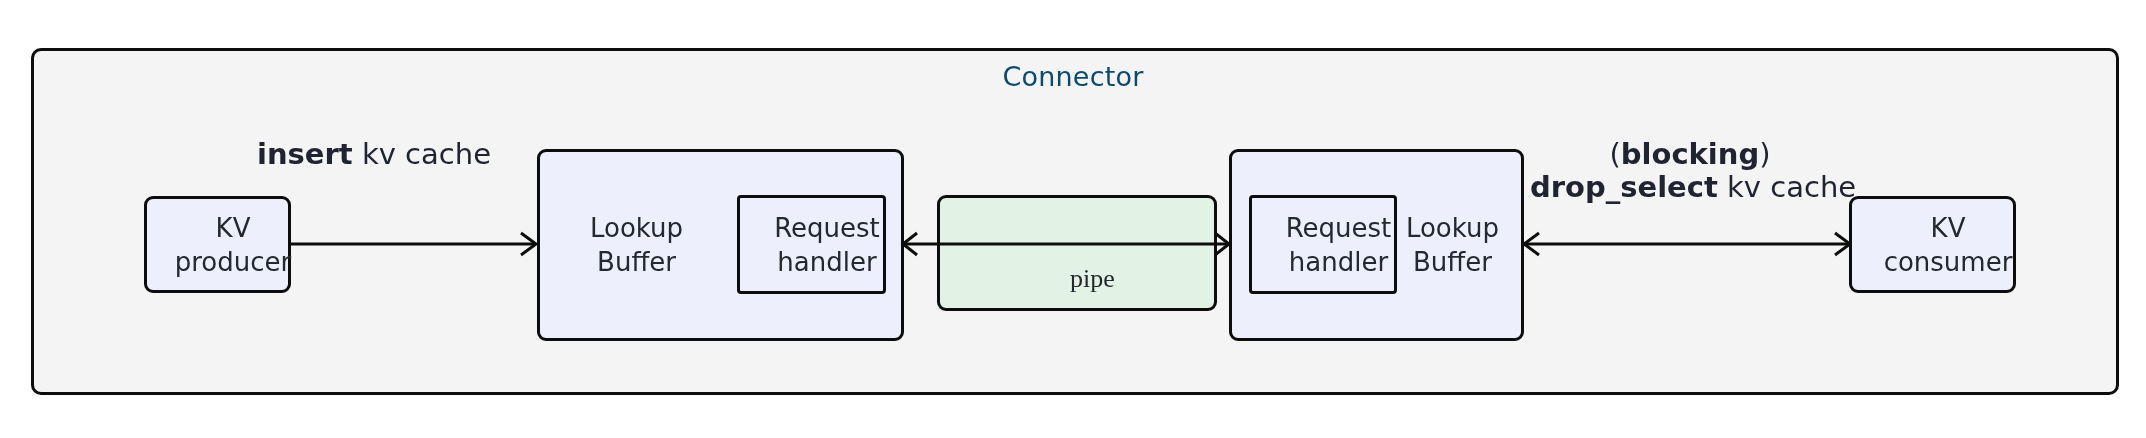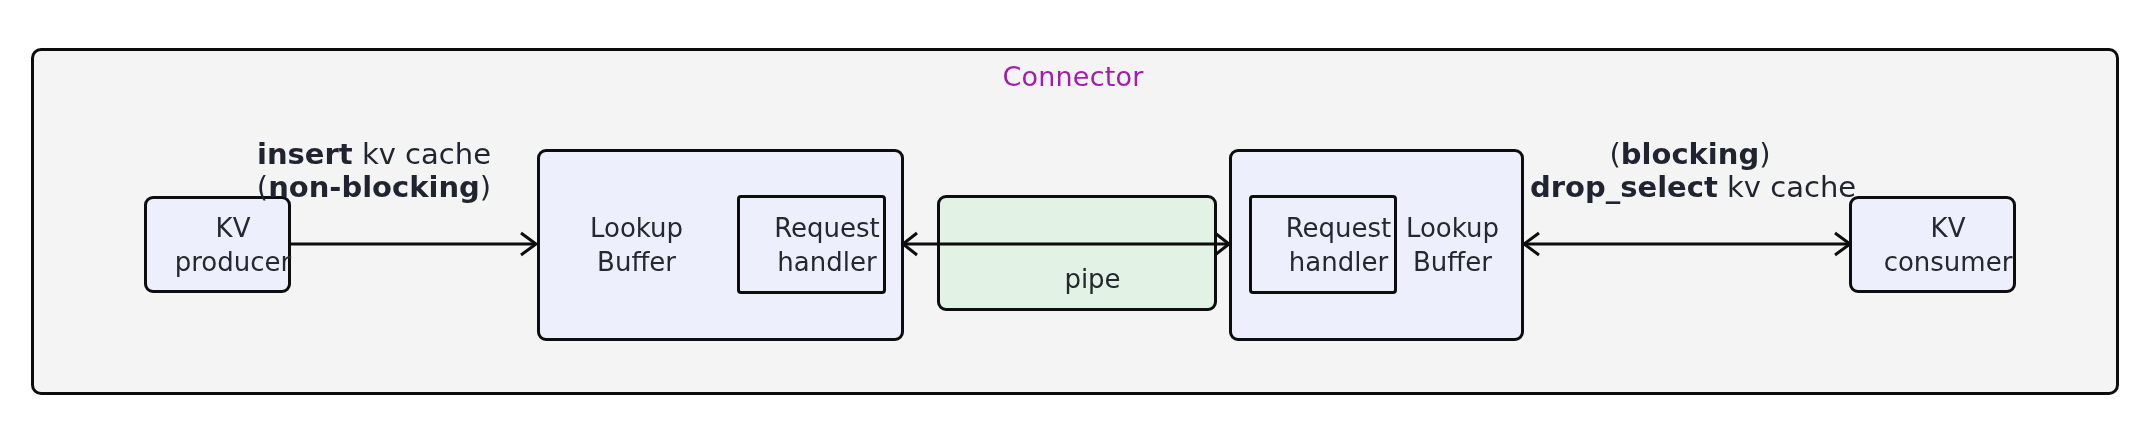--- a/index.html
+++ b/index.html
@@ -36,21 +36,21 @@
   }
 
   .connector-title {
     position: absolute;
     left: 0;
     top: 60px;
     width: 2146px;
     text-align: center;
     font-size: 27px;
     line-height: 34px;
-    color: #a21caf;
+    color: #0c4a6e;
     letter-spacing: 0.2px;
   }
 
   
   .node {
     position: absolute;
     box-sizing: border-box;
     background: #edf0fc;
     border: 3px solid #0d0d0d;
     border-radius: 9px;
@@ -72,21 +72,21 @@
     display: block;
     white-space: pre-line;
   }
 
   
   #kv-producer   { left: 144px;  top: 196px; width: 147px; height: 97px; }
   #lookup-left   { left: 537px;  top: 149px; width: 367px; height: 192px;
                    justify-content: flex-start; padding-left: 50px; }
   #req-left      { left: 737px;  top: 195px; width: 149px; height: 99px; }
   #pipe          { left: 937px;  top: 195px; width: 280px; height: 116px;
-                   background: #e2f2e4; align-items: flex-end; padding-bottom: 12px; }
+                   background: #e2f2e4; align-items: flex-end; padding-bottom: 12px; font-family: Liberation Serif, serif; }
   #lookup-right  { left: 1229px; top: 149px; width: 295px; height: 192px;
                    justify-content: flex-end; padding-right: 22px; }
   #req-right     { left: 1249px; top: 195px; width: 148px; height: 99px; }
   #kv-consumer   { left: 1849px; top: 196px; width: 167px; height: 97px; }
 
   
   .arrow-svg {
     position: absolute;
     overflow: visible;
     pointer-events: none;
@@ -131,21 +131,20 @@
     <span class="label">KV
 producer</span>
   </div>
 
   <svg class="arrow-svg" id="arrow-insert" style="left:291px; top:228px;" width="248" height="32" viewBox="0 0 248 32">
     <line class="arrow-line" x1="0" y1="16" x2="243" y2="16"></line>
     <polyline class="arrow-head" points="230,5 245,16 230,27"></polyline>
   </svg>
   <div class="edge-label" id="label-insert">
     <span class="ln"><b>insert</b><span> kv cache</span></span>
-    <span class="ln"><span>(</span><b>non-blocking</b><span>)</span></span>
   </div>
 
   <div class="node" id="lookup-left">
     <span class="label">Lookup
 Buffer</span>
   </div>
   <div class="node small" id="req-left">
     <span class="label">Request
 handler</span>
   </div>

